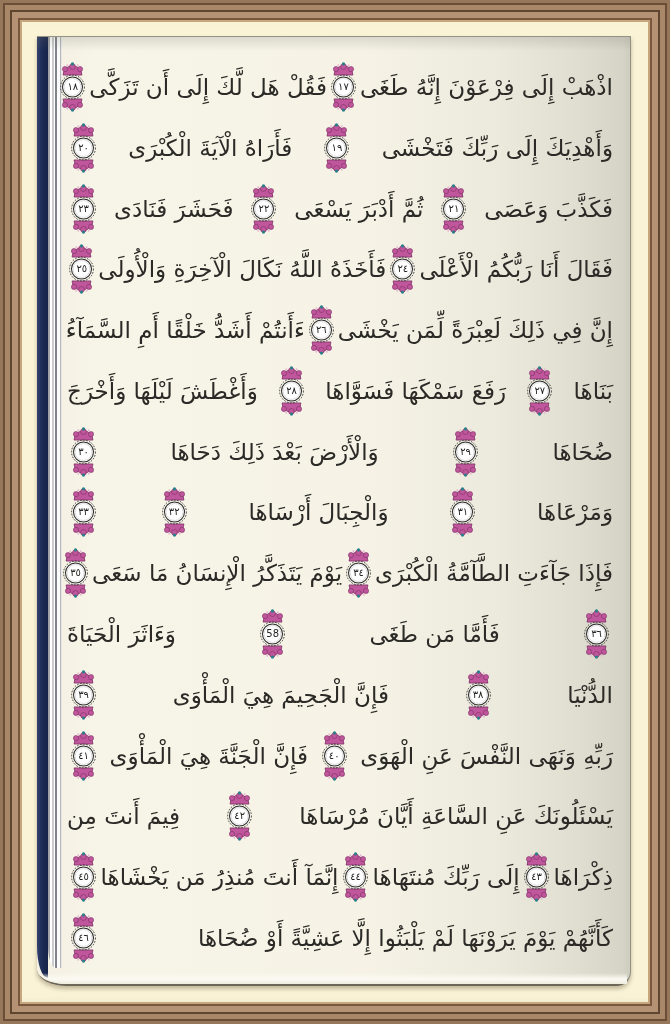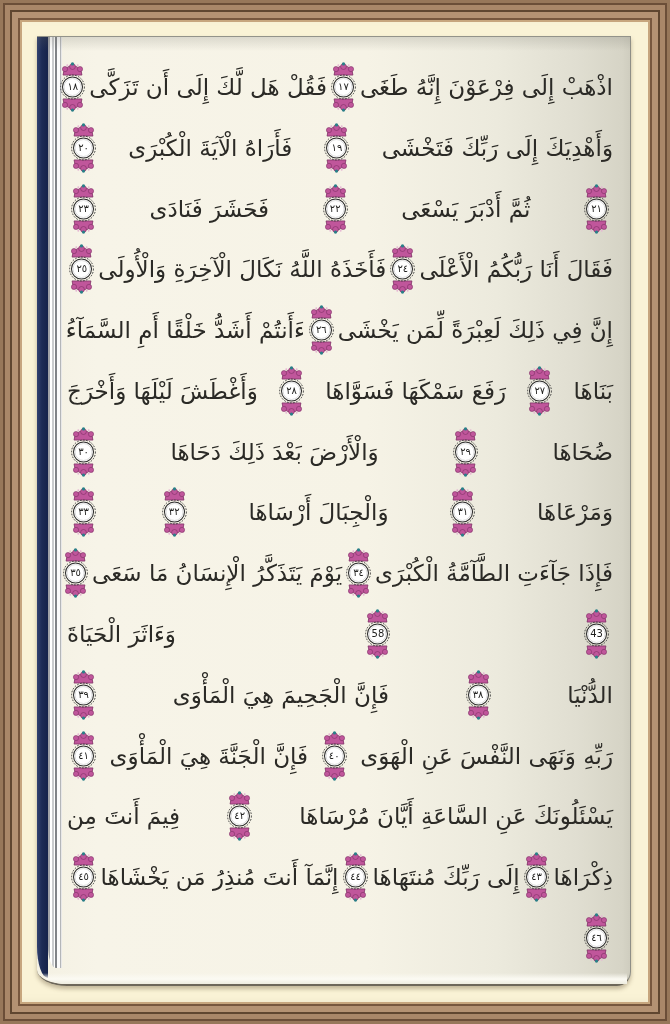--- a/index.html
+++ b/index.html
@@ -145,20 +145,21 @@
         <span class="t">فَأَرَاهُ الْآيَةَ الْكُبْرَى</span>
         <span class="ayah">
             <svg class="ros" viewBox="0 0 30 52">
               <use href="#rosette"></use>
             </svg>
             <span class="n">٢٠</span>
           </span>
       </div>
 
       <div class="line">
+        <span class="t">فَكَذَّبَ وَعَصَى</span>
         <span class="ayah">
             <svg class="ros" viewBox="0 0 30 52">
               <use href="#rosette"></use>
             </svg>
             <span class="n">٢١</span>
           </span>
         <span class="t">ثُمَّ أَدْبَرَ يَسْعَى</span>
         <span class="ayah">
             <svg class="ros" viewBox="0 0 30 52">
               <use href="#rosette"></use>
@@ -275,22 +276,23 @@
             </svg>
             <span class="n">٣٥</span>
           </span>
       </div>
 
       <div class="line">
         <span class="ayah">
             <svg class="ros" viewBox="0 0 30 52">
               <use href="#rosette"></use>
             </svg>
-            <span class="n">43</span>
-          </span>
+            <span class="n">٣٦</span>
+          </span>
+        <span class="t">فَأَمَّا مَن طَغَى</span>
         <span class="ayah">
             <svg class="ros" viewBox="0 0 30 52">
               <use href="#rosette"></use>
             </svg>
             <span class="n">58</span>
           </span>
         <span class="t">وَءَاثَرَ الْحَيَاةَ</span>
       </div>
 
       <div class="line">
@@ -356,20 +358,21 @@
         <span class="t">إِنَّمَآ أَنتَ مُنذِرُ مَن يَخْشَاهَا</span>
         <span class="ayah">
             <svg class="ros" viewBox="0 0 30 52">
               <use href="#rosette"></use>
             </svg>
             <span class="n">٤٥</span>
           </span>
       </div>
 
       <div class="line">
+        <span class="t">كَأَنَّهُمْ يَوْمَ يَرَوْنَهَا لَمْ يَلْبَثُوا إِلَّا عَشِيَّةً أَوْ ضُحَاهَا</span>
         <span class="ayah">
             <svg class="ros" viewBox="0 0 30 52">
               <use href="#rosette"></use>
             </svg>
             <span class="n">٤٦</span>
           </span>
       </div>
 
     </div>
 

